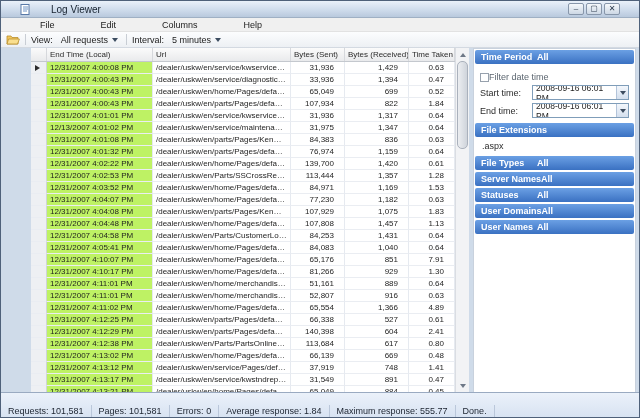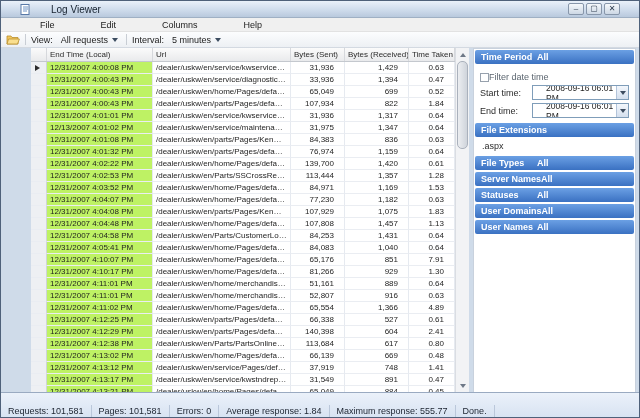--- a/index.html
+++ b/index.html
@@ -125,21 +125,21 @@
   .ph-title { min-width:56px; }
   .ph-badge { font-weight:bold; }
   .tp-body { padding:3px 5px 5px; font-size:9px; color:#333; }
   .check-row { display:flex; align-items:flex-end; height:13px; color:#5c6670; }
   .checkbox { width:9px; height:9px; border:1px solid #97a1ad; background:#fff; flex:0 0 auto; }
   .combo-row { display:flex; align-items:center; margin-top:3px; }
   .combo-label { width:52px; color:#2c2c2c; }
   .combo {
     flex:1; height:15px; border:1px solid #7f9db9; background:#fff;
     display:flex; align-items:center; font-size:8.5px; color:#1e1e1e;
-    padding-left:13px; overflow:hidden;
+    padding-left:3px; overflow:hidden;
   }
   .combo-btn {
     margin-left:auto; width:12px; height:100%;
     background:linear-gradient(#f3f7fc,#d4dfee);
     border-left:1px solid #b3c4da;
     display:flex; align-items:center; justify-content:center; flex:0 0 auto;
   }
   .fx-body { padding:2px 7px 5px; font-size:9px; color:#2c2c2c; }
 
   

